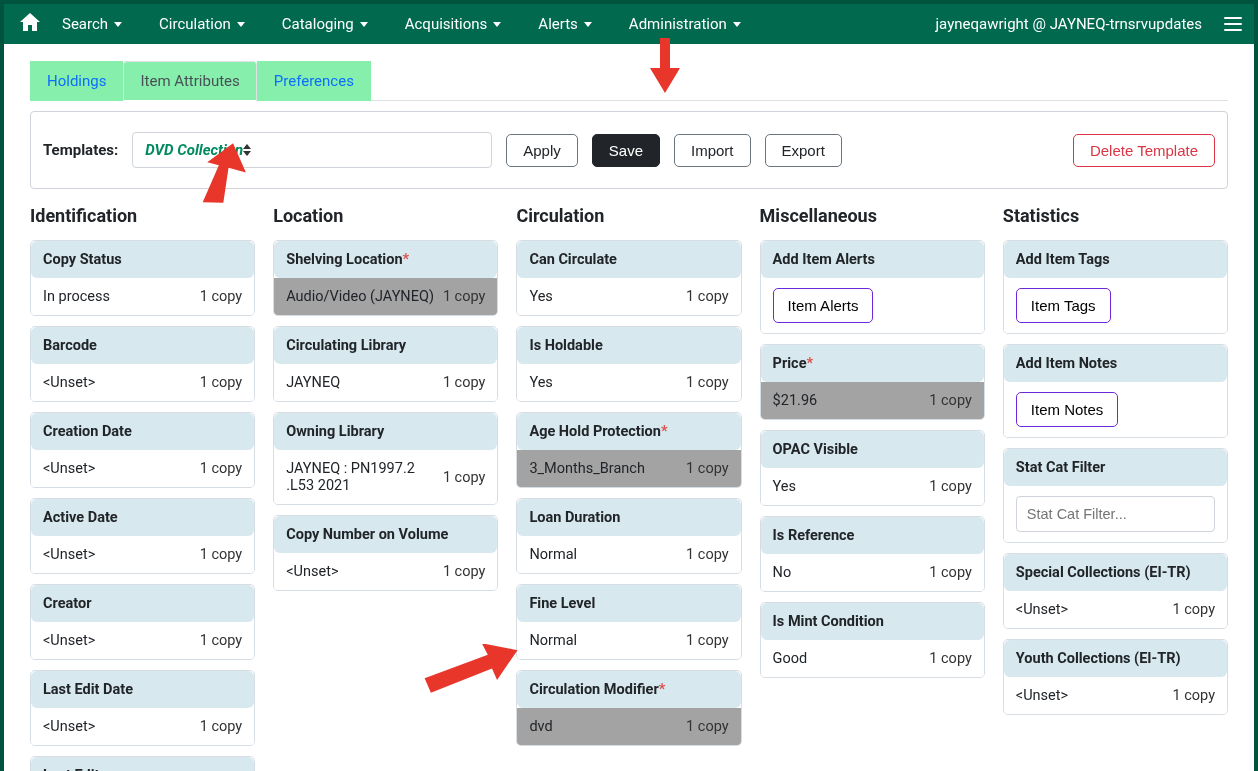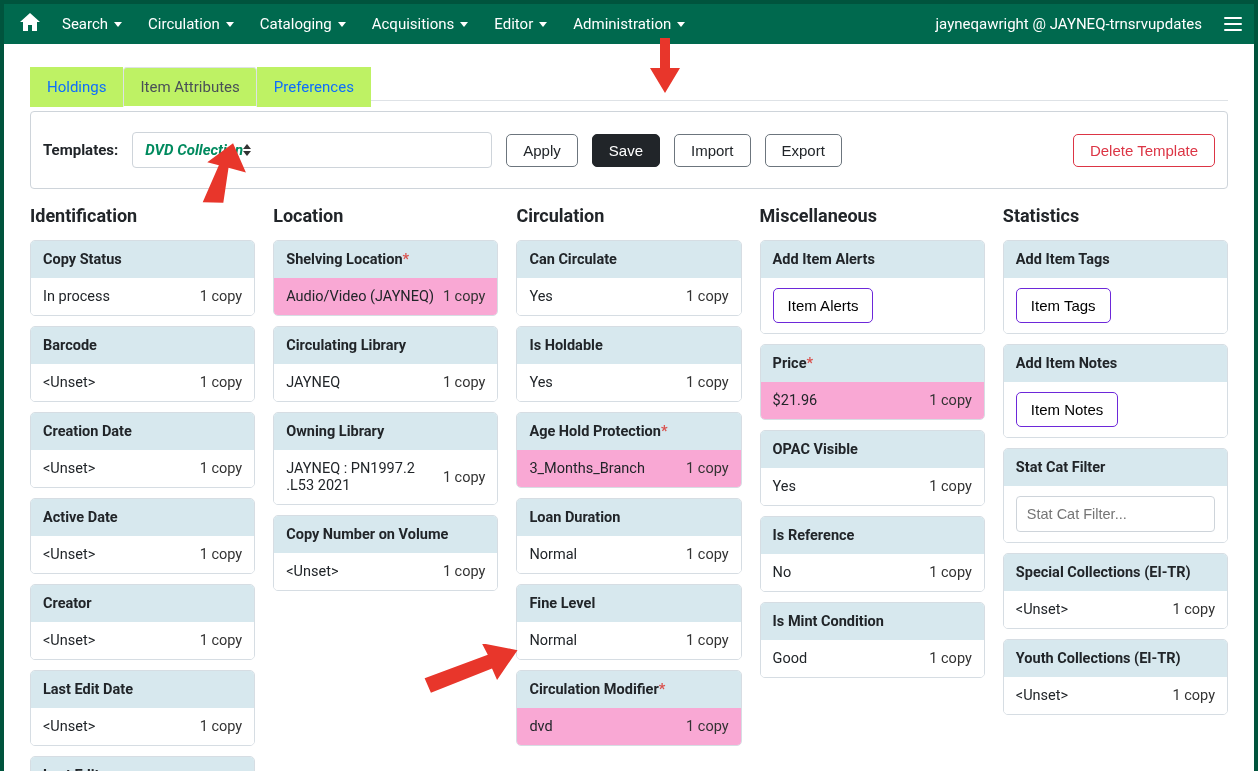--- a/index.html
+++ b/index.html
@@ -24,21 +24,21 @@
     height: 40px;
     padding: 0 12px;
   }
   .topnav .home {
     padding: 0 10px 0 4px;
     font-size: 18px;
     cursor: pointer;
   }
   .topnav .menu {
     display: flex;
-    gap: 2px;
+    gap: 13px;
   }
   .topnav .menu-item {
     padding: 8px 12px;
     cursor: pointer;
     display: flex;
     align-items: center;
     gap: 4px;
     font-size: 15px;
   }
   .caret {
@@ -78,23 +78,23 @@
     margin-bottom: 10px;
     gap: 0;
     position: relative;
   }
   .tab {
     padding: 10px 16px;
     color: #0d6efd;
     cursor: pointer;
     border: 1px solid transparent;
     border-bottom: none;
-    background: #bef264;
+    background: #86efac;
     position: relative;
-    top: 7px;
+    top: 1px;
     font-size: 15px;
   }
   .tab.active {
     color: #495057;
     border-color: #dee2e6;
     border-bottom: 1px solid #fff;
     border-radius: 4px 4px 0 0;
     text-align: right;
   }
   
@@ -172,31 +172,32 @@
     border: 1px solid #d6dde3;
     border-radius: 5px;
     margin-bottom: 10px;
     overflow: hidden;
   }
   .card-head {
     background: #d7e8ee;
     padding: 10px 12px;
     font-weight: 700;
     font-size: 14.5px;
+    border-radius: 6px;
   }
   .card-body {
     padding: 10px 12px;
     display: flex;
     justify-content: space-between;
     align-items: center;
     background: #fff;
     font-size: 14.5px;
   }
   .card-body.green {
-    background: #f9a8d4;
+    background: #a3a3a3;
   }
   .card-body .count { color: #333; }
   .req { color: #d9534f; }
   .inner-btn {
     border: 1px solid #6d28d9;
     background: #fff;
     padding: 8px 14px;
     border-radius: 5px;
     cursor: pointer;
     font-size: 15px;
@@ -238,21 +239,21 @@
         </div>
       <div class="menu-item">
           <span>Cataloging</span>
           <span class="caret"></span>
         </div>
       <div class="menu-item">
           <span>Acquisitions</span>
           <span class="caret"></span>
         </div>
       <div class="menu-item">
-          <span>Editor</span>
+          <span>Alerts</span>
           <span class="caret"></span>
         </div>
       <div class="menu-item">
           <span>Administration</span>
           <span class="caret"></span>
         </div>
     </div>
     <div class="right">
       <span>jayneqawright @ JAYNEQ-trnsrvupdates</span>
       <div class="hamburger">

